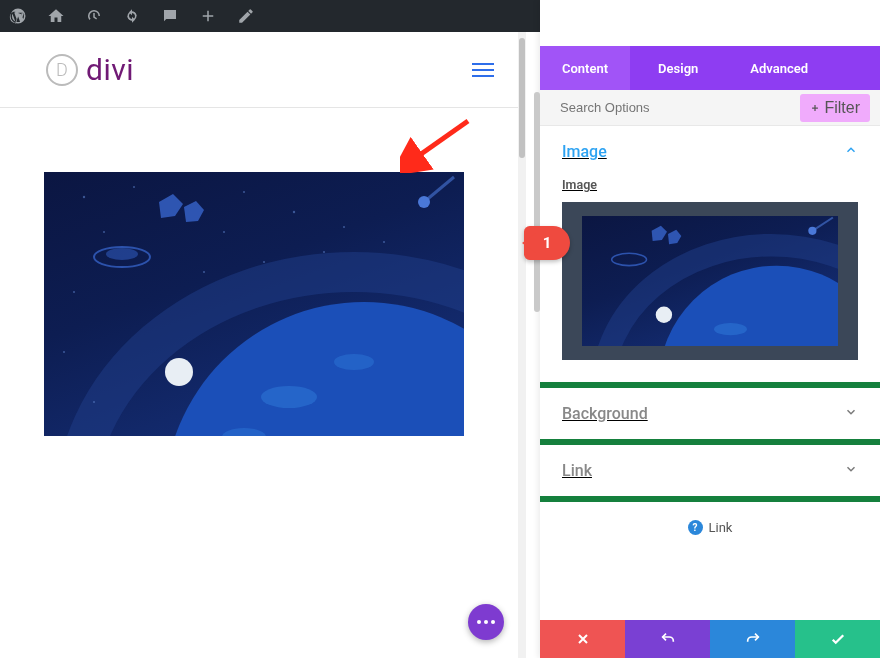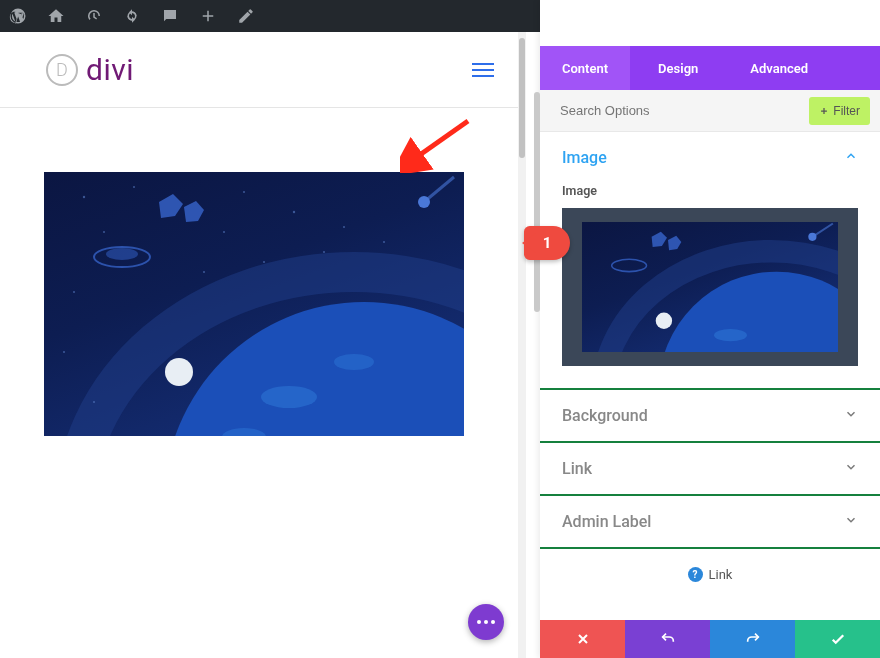--- a/index.html
+++ b/index.html
@@ -36,26 +36,26 @@
   .panel-header .title { font-size: 16px; font-weight: 600; }
   .panel-header .hicons { margin-left: auto; display: flex; gap: 18px; }
   .panel-header .hicons .ic { width: 16px; height: 16px; display: flex; align-items: center; justify-content: center; cursor: pointer; }
 
   .tabs { background: #8e3df2; display: flex; height: 44px; margin-top: 46px; }
   .tab { flex: 0 0 auto; padding: 0 22px; display: flex; align-items: center; color: #fff; font-size: 13px; font-weight: 600; cursor: pointer; }
   .tab.active { background: #a154f7; }
   .tab:nth-child(2){ padding: 0 28px; }
   .tab:nth-child(3){ padding: 16px 24px; }
 
-  .searchbar { background: #f5f5f5; border-bottom: 1px solid #e8e8e8; height: 42px; display: flex; align-items: center; padding: 0 10px 0 20px; }
+  .searchbar { background: #f5f5f5; border-bottom: 1px solid #e8e8e8; height: 36px; display: flex; align-items: center; padding: 0 10px 0 20px; }
   .searchbar input { flex: 1; background: transparent; border: none; outline: none; font-size: 13px; color: #888; }
-  .filter-btn { background: #bef264; border: none; height: 28px; padding: 0 10px; display: flex; align-items: center; gap: 4px; font-size: 12px; color: #555; border-radius: 3px; cursor: pointer; }
+  .filter-btn { background: #f0abfc; border: none; height: 28px; padding: 0 10px; display: flex; align-items: center; gap: 4px; font-size: 16px; color: #555; border-radius: 3px; cursor: pointer; }
 
   .panel-body { flex: 1; overflow-y: auto; padding: 0 0 10px 0; }
-  .section { border-bottom: 2px solid #15803d; }
+  .section { border-bottom: 6px solid #15803d; text-decoration: underline; }
   .section-head { display: flex; align-items: center; padding: 16px 22px; cursor: pointer; }
   .section-head .label { font-size: 16px; color: #888; font-weight: 500; }
   .section-head.open .label { color: #2ea3f2; }
   .section-head .chev { margin-left: auto; }
   .chev svg { stroke: #7a7a7a; }
   .section-head.open .chev svg { stroke: #2ea3f2; }
 
   .field-label { font-size: 12.5px; color: #555; padding: 0 22px 10px; font-weight: 600; }
   .image-thumb-wrap { margin: 0 22px 22px; background: #3b4758; padding: 14px 20px; }
   .image-thumb { width: 100%; height: 130px; background: linear-gradient(160deg, #0b1642 0%, #0d1d52 40%, #122869 70%, #16327f 100%); position: relative; overflow: hidden; }
@@ -263,28 +263,20 @@
 
     <div class="section">
       <div class="section-head">
         <span class="label">Link</span>
         <span class="chev"><svg width="14" height="14" viewBox="0 0 24 24" fill="none" stroke-width="2.5">
               <path d="M6 9l6 6 6-6"></path>
             </svg></span>
       </div>
     </div>
 
-    <div class="section">
-      <div class="section-head">
-        <span class="label">Admin Label</span>
-        <span class="chev"><svg width="14" height="14" viewBox="0 0 24 24" fill="none" stroke-width="2.5">
-              <path d="M6 9l6 6 6-6"></path>
-            </svg></span>
-      </div>
-    </div>
 
     <div class="help">
       <span class="q">?</span>
       <span>Link</span>
     </div>
   </div>
 
   <div class="panel-footer">
     <div class="btn cancel">
         <svg width="16" height="16" viewBox="0 0 24 24" fill="none" stroke="#fff" stroke-width="3">

